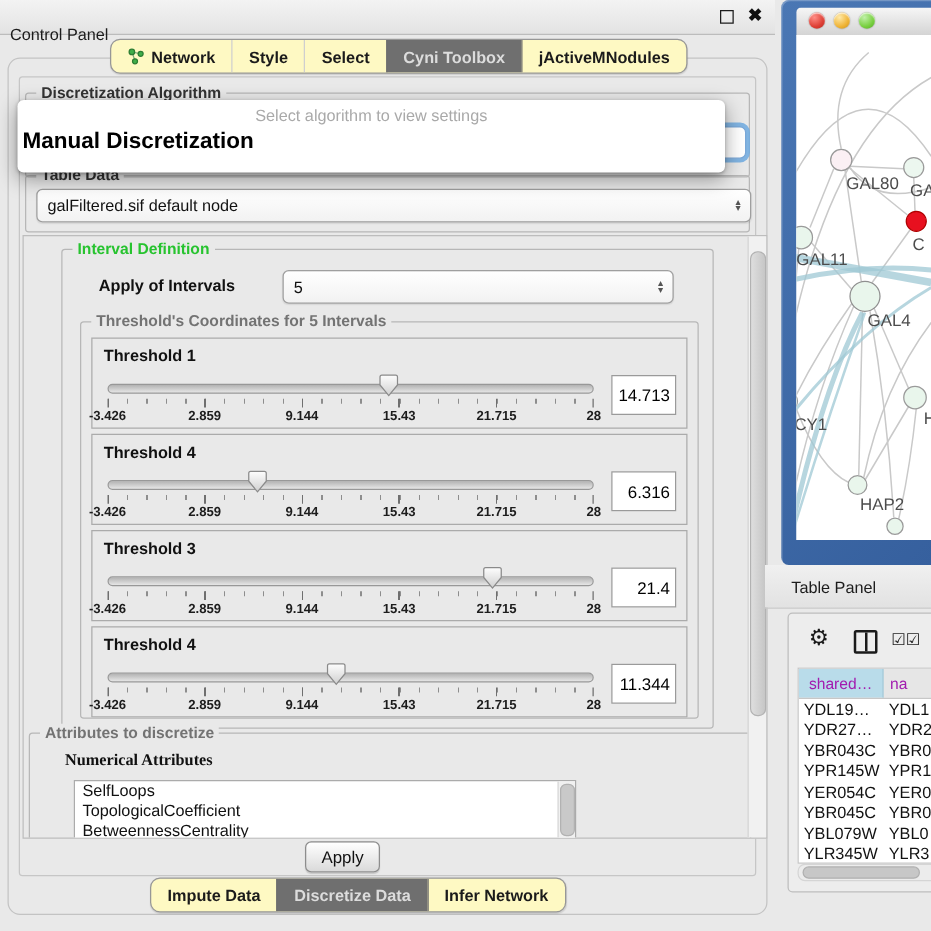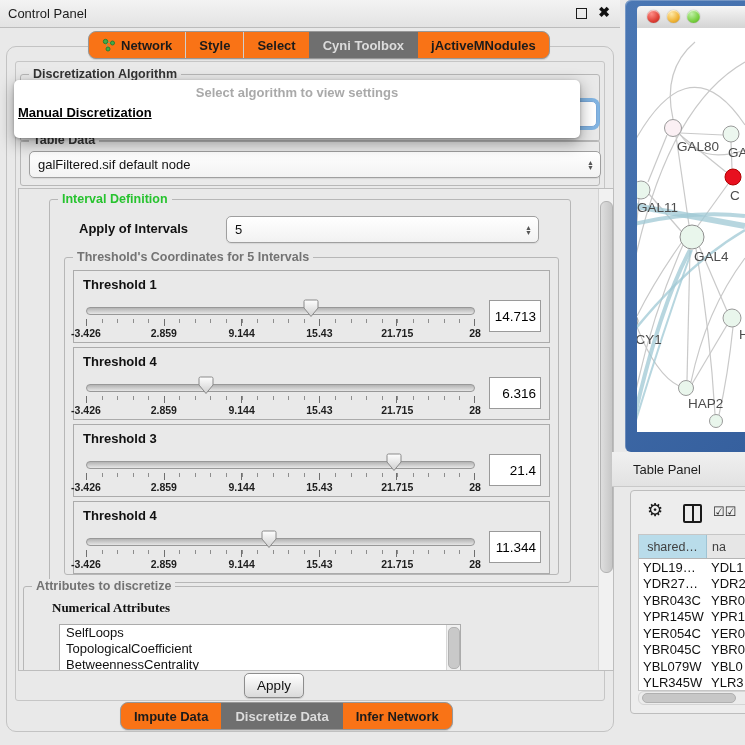--- a/index.html
+++ b/index.html
@@ -8,27 +8,27 @@
     background:#e9e9e9;
     font-family:"Liberation Sans",sans-serif;
     -webkit-font-smoothing:antialiased;
   }
   
   .titlebar{
     position:absolute;left:0;top:0;width:620px;height:27px;
     background:linear-gradient(#f3f3f3,#e3e3e3);
     border-bottom:1px solid #bcbcbc;
   }
-  .titlebar .title{position:absolute;left:8px;top:6px;font-size:13px;color:#1c1c1c;}
+  .titlebar .title{position:absolute;left:8px;top:20px;font-size:13px;color:#1c1c1c;}
   .float-box{position:absolute;right:33px;top:8px;width:9px;height:9px;border:1.6px solid #1c1c1c;background:transparent;}
   .close-x{position:absolute;right:10px;top:4px;font-size:14px;font-weight:bold;color:#111;}
   
   .tabbar{
     position:absolute;display:flex;align-items:stretch;
-    background:#f97316;border:1px solid #979797;border-radius:8px;
+    background:#fef9c3;border:1px solid #979797;border-radius:8px;
     overflow:hidden;height:26px;z-index:20;
     box-shadow:0 1px 1px rgba(0,0,0,.12);
     text-align:right;
   }
   .tabbar .tab{
     display:flex;align-items:center;padding:0 13px;font-size:13px;font-weight:600;color:#1b1b1b;
     border-left:1px solid #cfcfcf;cursor:default;white-space:nowrap;
   }
   .tabbar .tab:first-child{border-left:none;}
   .tabbar .tab.active{background:#6f6f6f;color:#dcdcdc;border-left-color:#6f6f6f;}
@@ -69,23 +69,23 @@
     box-shadow:0 0 0 3px rgba(110,170,225,.85);
   }
   
   .algo-popup{
     position:absolute;left:-2px;top:18px;width:566px;height:58px;
     background:#fff;border-radius:5px;z-index:30;
     box-shadow:0 5px 16px rgba(0,0,0,.38), 0 1px 3px rgba(0,0,0,.25);
     overflow:hidden;
   }
   .algo-popup .placeholder{
-    display:block;text-align:center;color:#a9a9a9;font-size:13px;margin-top:5px;height:18px;font-weight:bold;
-  }
-  .algo-popup .opt{display:block;font-size:13px;color:#000;padding:1px 4px;line-height:17px;text-decoration:underline;}
+    display:block;text-align:center;color:#a9a9a9;font-size:13px;margin-top:5px;height:18px;
+  }
+  .algo-popup .opt{display:block;font-size:18px;color:#000;padding:1px 4px;line-height:17px;}
   .algo-popup .opt.highlight{font-weight:bold;}
   
   .scrollwrap{
     position:absolute;left:2px;top:126px;width:594px;height:481px;
     border:1px solid #bdbdbd;background:#e9e9e9;overflow:hidden;
   }
   .vscroll{
     position:absolute;right:0;top:0;width:14px;height:100%;
     background:#f1f1f1;border-left:1px solid #d2d2d2;
   }
@@ -173,21 +173,21 @@
     position:absolute;left:630px;top:490px;width:120px;height:222px;
     background:#ededed;border:1px solid #bdbdbd;border-radius:4px 0 0 4px;
   }
   .tp-toolbar{position:absolute;left:0;top:0;width:100%;height:40px;}
   .gear{position:absolute;left:16px;top:8px;font-size:18px;color:#1a1a1a;}
   .split-icon{position:absolute;left:52px;top:13px;width:15px;height:15px;border:2px solid #1a1a1a;border-radius:2px;}
   .split-icon::after{content:"";position:absolute;left:50%;top:0;bottom:0;width:2px;background:#1a1a1a;transform:translateX(-50%);}
   .cbx{position:absolute;top:16px;font-size:13px;color:#222;line-height:10px;}
   .tbl{position:absolute;left:7px;top:43px;right:-1px;bottom:22px;background:#fff;border:1px solid #c6c6c6;overflow:hidden;}
   .tbl-headrow{display:grid;grid-template-columns:68px 1fr;height:23px;border-bottom:1px solid #b5b5b5;}
-  .tbl-headrow .hc{font-size:12.5px;color:#404040;display:flex;align-items:center;justify-content:center;overflow:hidden;white-space:nowrap;}
+  .tbl-headrow .hc{font-size:12.5px;color:#a21caf;display:flex;align-items:center;justify-content:center;overflow:hidden;white-space:nowrap;}
   .tbl-headrow .hc.sel{background:#b9dcea;border-right:1px solid #9fc4d4;}
   .tbl-headrow .hc.plain{background:#e6e6e6;justify-content:flex-start;padding-left:5px;}
   .tbl-body .r{display:grid;grid-template-columns:68px 1fr;height:16.5px;}
   .tbl-body .c{font-size:13px;color:#111;white-space:nowrap;overflow:hidden;padding-left:4px;display:flex;align-items:center;}
   .hscroll{position:absolute;left:7px;right:0;bottom:8px;height:12px;background:#ececec;border:1px solid #d5d5d5;border-radius:6px;}
   .hscroll .thumb{position:absolute;left:3px;top:1px;height:8px;width:92px;background:#c7c7c7;border:1px solid #b0b0b0;border-radius:5px;}
 </style>
 </head>
 <body>
 

